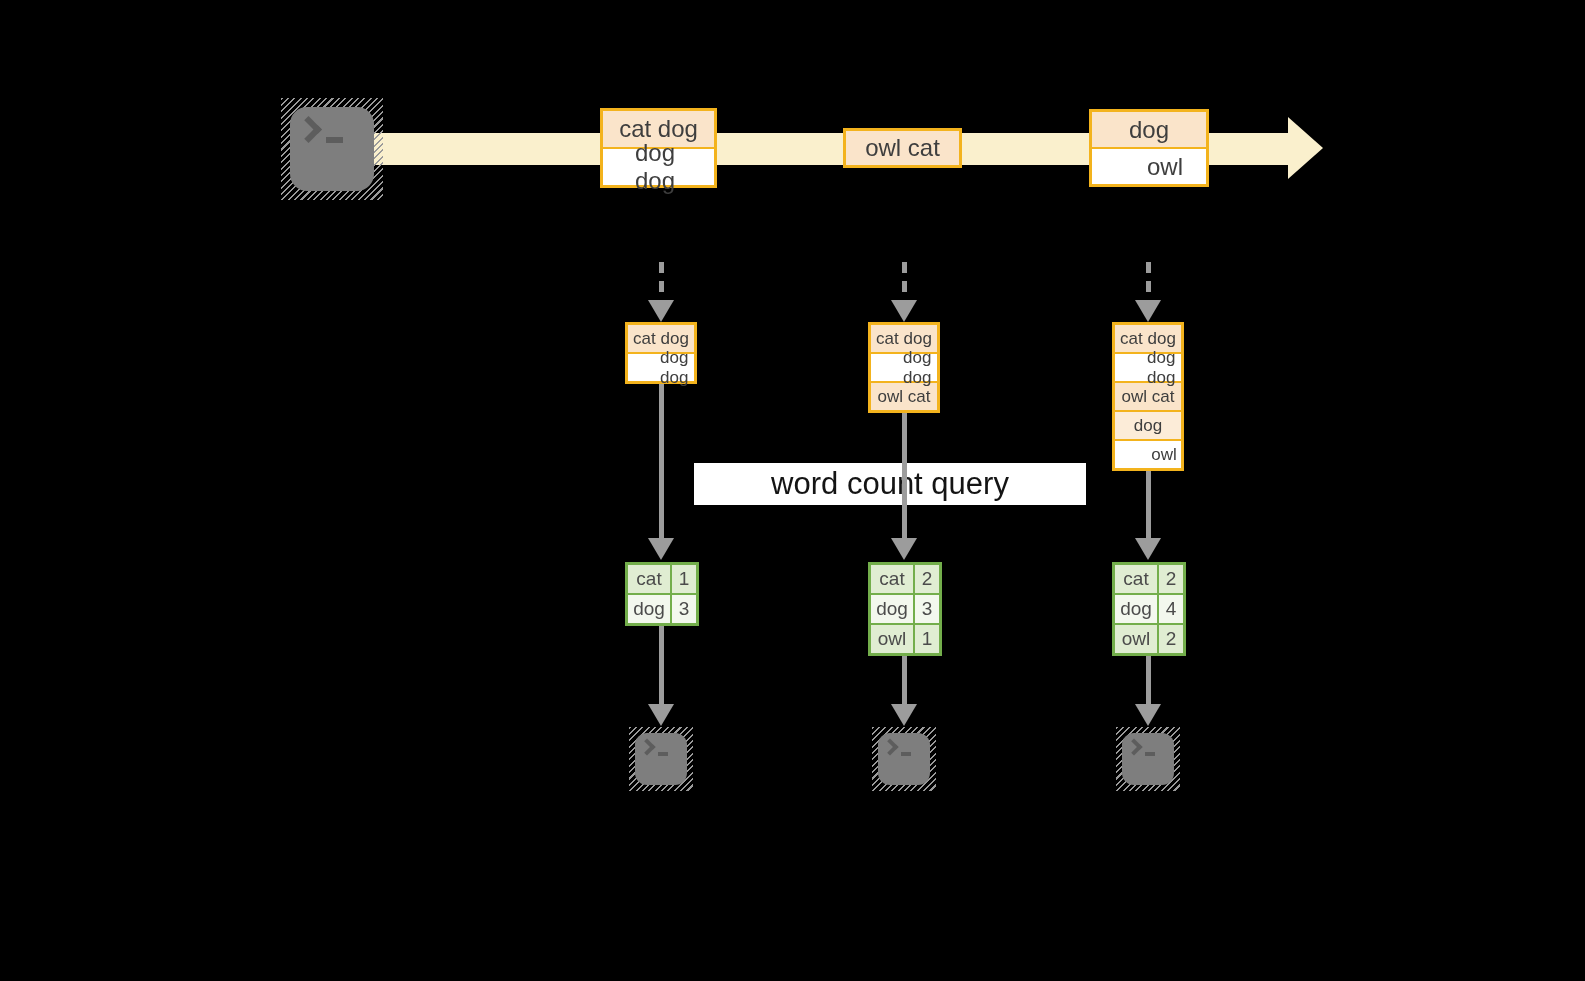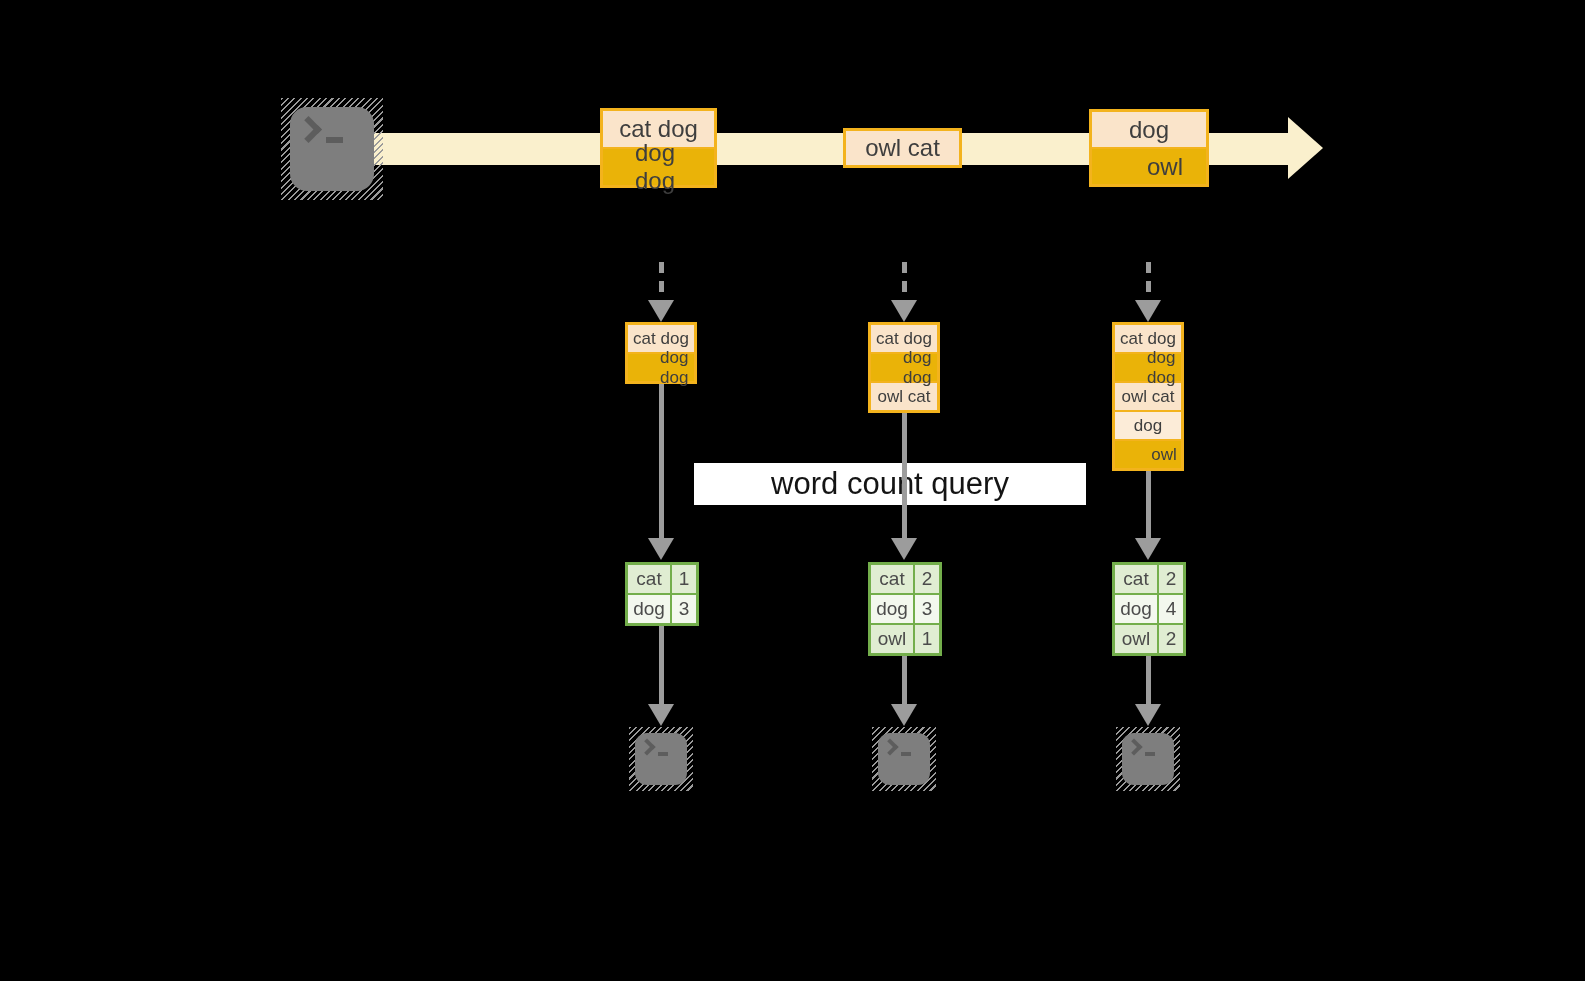--- a/index.html
+++ b/index.html
@@ -16,21 +16,21 @@
   
   .obox{position:absolute;box-sizing:border-box;border:3px solid #f3b31d;background:#fdf2e2;z-index:2;}
   .obox .row{display:flex;align-items:center;justify-content:center;color:#3e3e3e;}
   .obox .row + .row{border-top:2px solid #f3b31d;}
   .batch .row{font-size:24px;}
   .batch1{left:600px;top:108px;width:117px;} .batch1 .row{height:36px;}
   .batch2{left:843px;top:128px;width:119px;} .batch2 .row{height:34px;}
   .batch3{left:1089px;top:109px;width:120px;} .batch3 .row{height:35px;}
   .buffer{width:72px;z-index:3;}
   .buffer .row{height:27px;font-size:17px;}
-  .peach{background:#fae4ca;} .cream{background:#eab308;padding-left:32px;} .peach-light{background:#fcecd8;}
+  .peach{background:#fae4ca;} .cream{background:#ffffff;padding-left:32px;} .peach-light{background:#fcecd8;}
   
   .v-dash{position:absolute;width:5px;z-index:5;
     background:repeating-linear-gradient(to bottom,#9c9c9c 0 11px,transparent 11px 19px);}
   .v-shaft{position:absolute;width:5px;background:#9c9c9c;z-index:5;}
   .v-head{position:absolute;width:0;height:0;z-index:5;
     border-left:13px solid transparent;border-right:13px solid transparent;
     border-top:22px solid #9c9c9c;}
   
   .wc-label{position:absolute;left:694px;top:463px;width:392px;height:42px;background:#fff;
     display:flex;align-items:center;justify-content:center;font-size:31px;color:#141414;z-index:4;}

